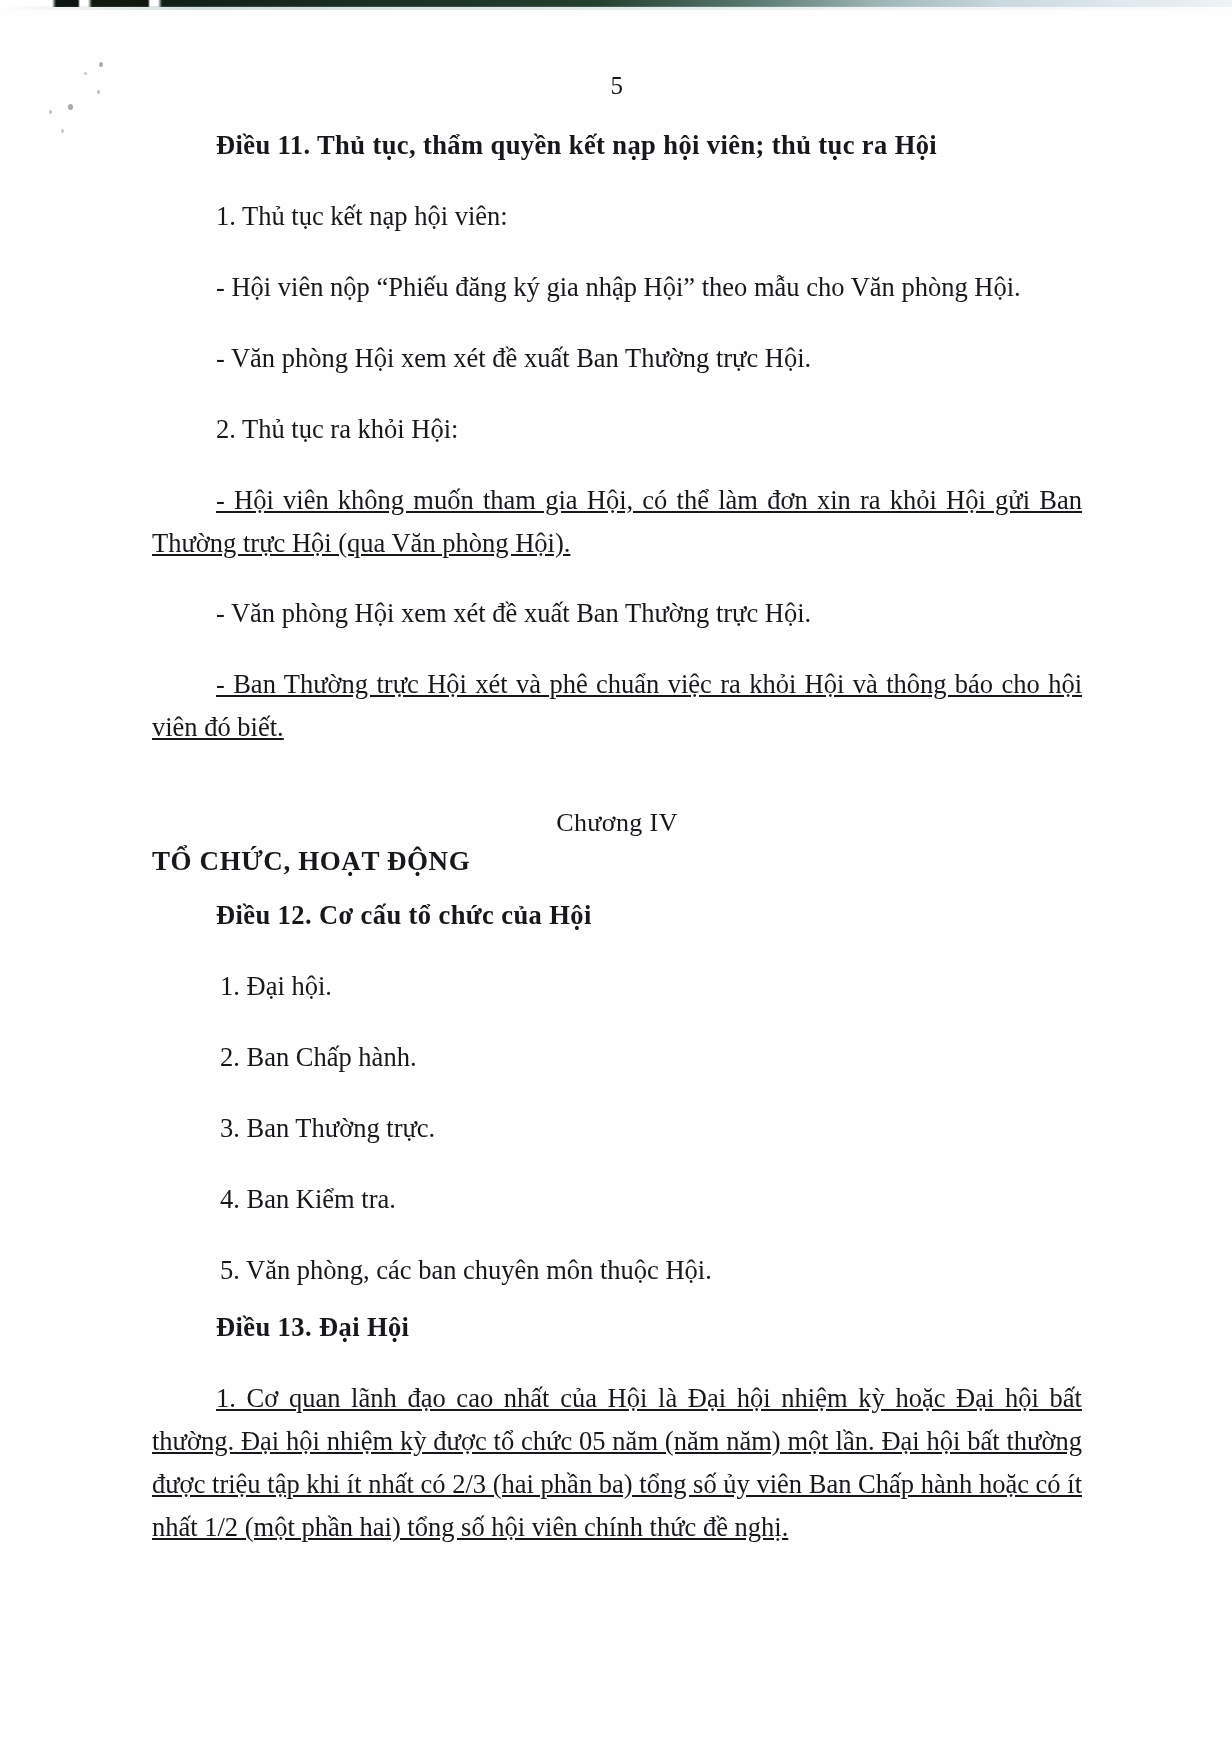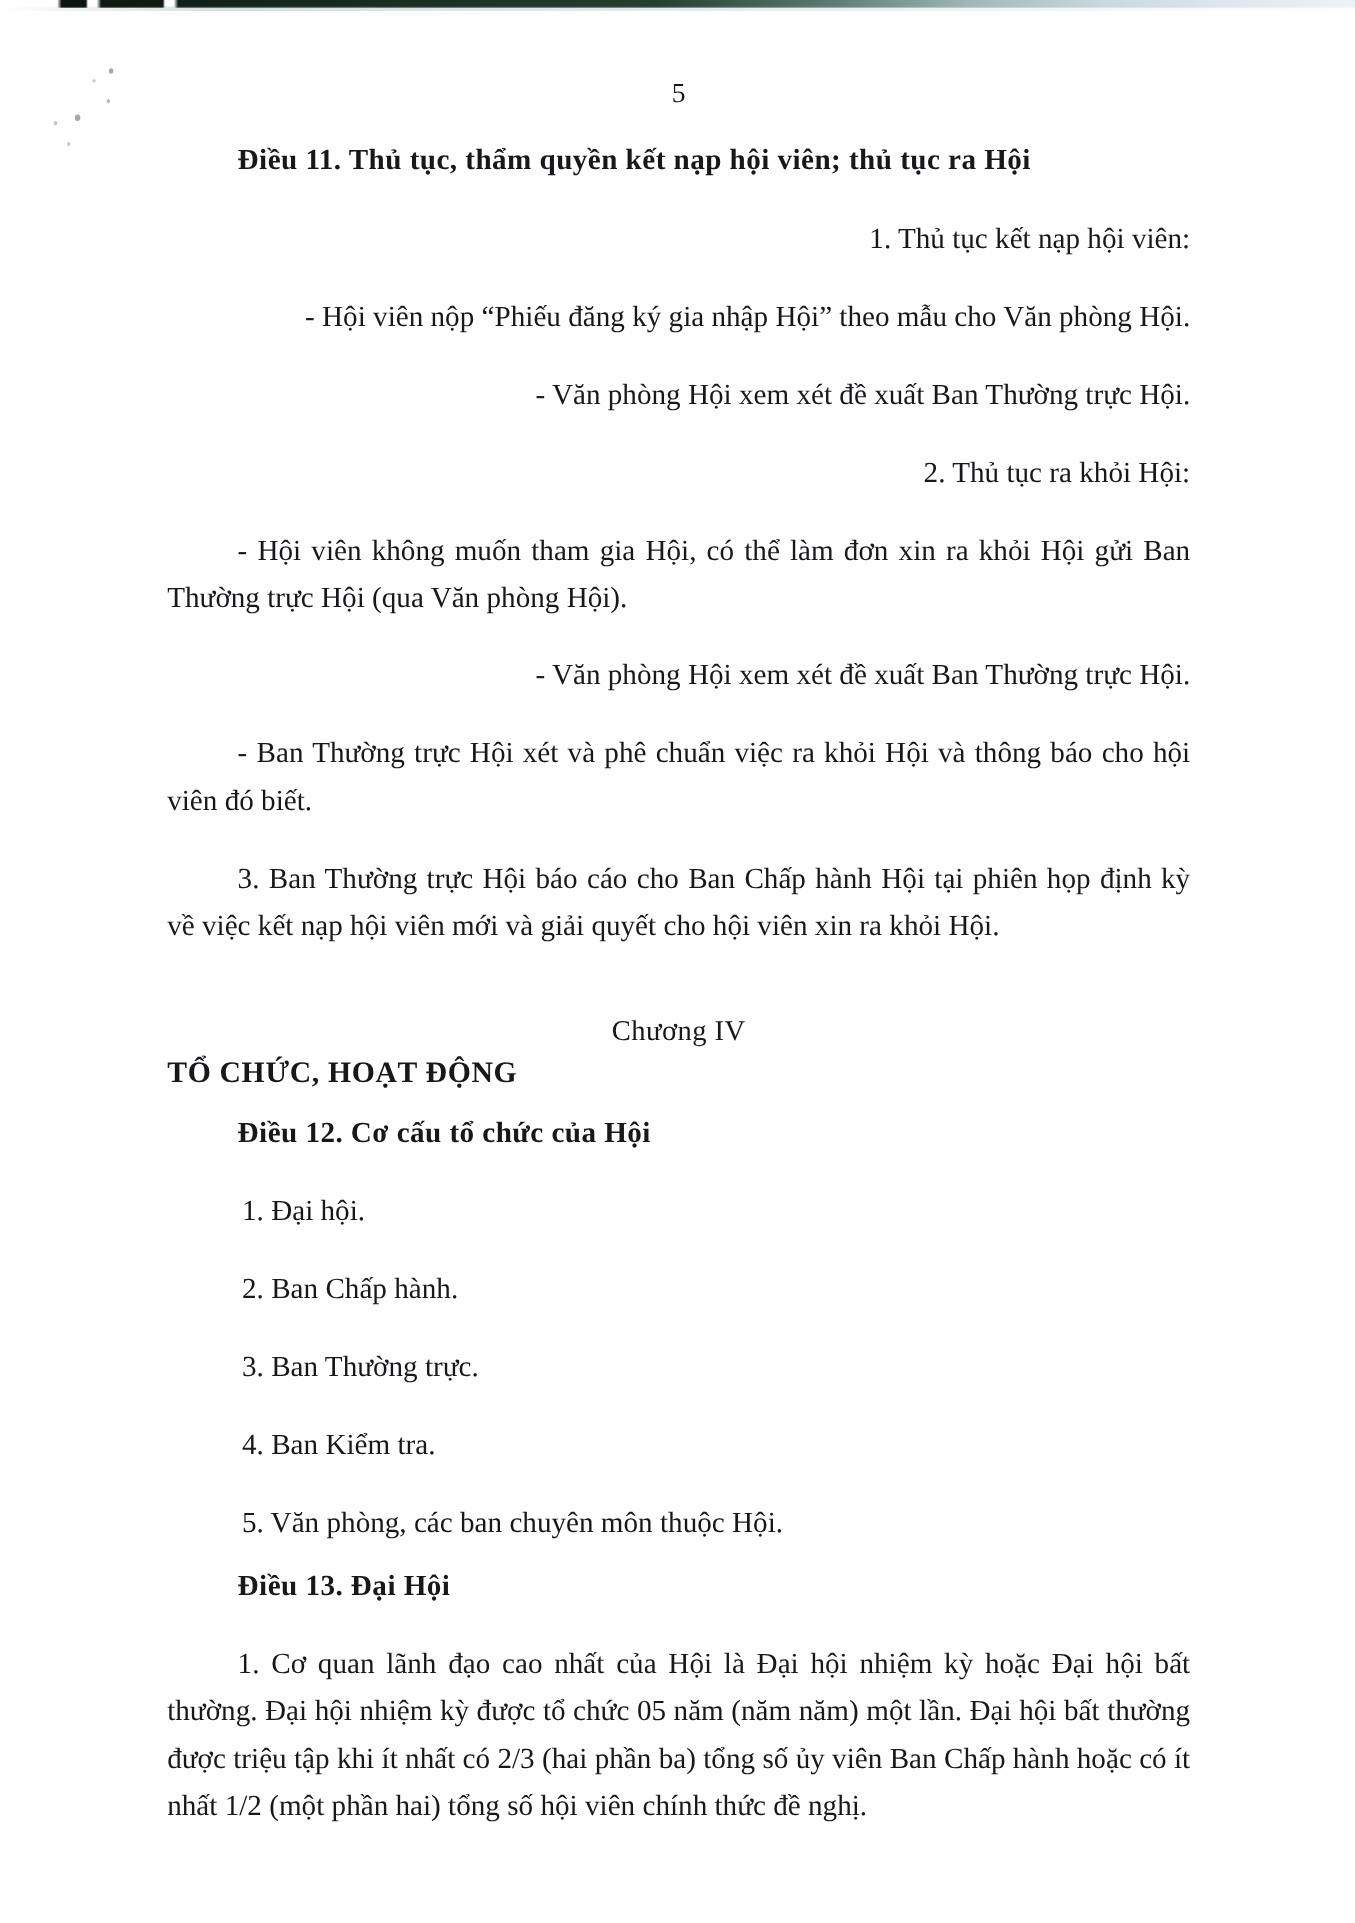--- a/index.html
+++ b/index.html
@@ -89,23 +89,24 @@
   }
   .heading-13 {
     font-weight: bold;
     letter-spacing: .4px;
     padding-left: 64px;
   }
   .justify {
     text-align: justify;
     text-justify: inter-word;
     text-indent: 64px;
+    text-decoration: underline;
   }
   .nofill {
-    text-align: right;
+    text-align: left;
     text-indent: 64px;
   }
   .list-item {
     text-indent: 68px;
   }
   .chapter {
     text-align: center;
     font-weight: normal;
     font-size: 26px;
     letter-spacing: .4px;
@@ -148,21 +149,20 @@
 
       <p class="nofill gap-1">- Hội viên nộp “Phiếu đăng ký gia nhập Hội” theo mẫu cho Văn phòng Hội.</p>
       <p class="nofill gap-1">- Văn phòng Hội xem xét đề xuất Ban Thường trực Hội.</p>
 
       <p class="nofill gap-1">2. Thủ tục ra khỏi Hội:</p>
 
       <p class="justify gap-1">- Hội viên không muốn tham gia Hội, có thể làm đơn xin ra khỏi Hội gửi Ban Thường trực Hội (qua Văn phòng Hội).</p>
       <p class="nofill gap-1">- Văn phòng Hội xem xét đề xuất Ban Thường trực Hội.</p>
       <p class="justify gap-1">- Ban Thường trực Hội xét và phê chuẩn việc ra khỏi Hội và thông báo cho hội viên đó biết.</p>
 
-      <p class="justify gap-1">3. Ban Thường trực Hội báo cáo cho Ban Chấp hành Hội tại phiên họp định kỳ về việc kết nạp hội viên mới và giải quyết cho hội viên xin ra khỏi Hội.</p>
     </div>
 
     <div class="gap-chapter-top">
       <p class="chapter">Chương IV</p>
       <p class="chapter-sub">TỔ CHỨC, HOẠT ĐỘNG</p>
     </div>
 
     <div class="gap-2">
       <p class="heading">Điều 12. Cơ cấu tổ chức của Hội</p>
 

